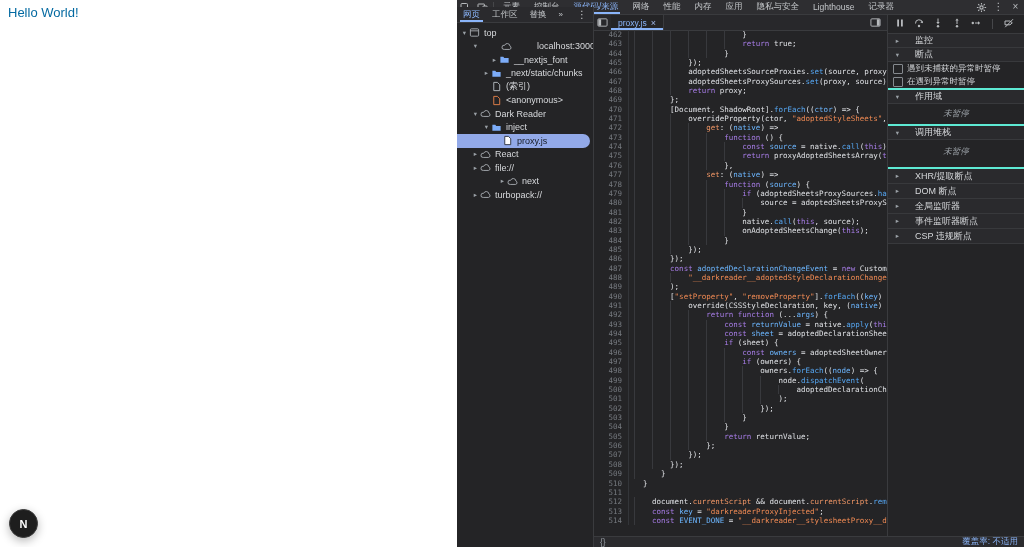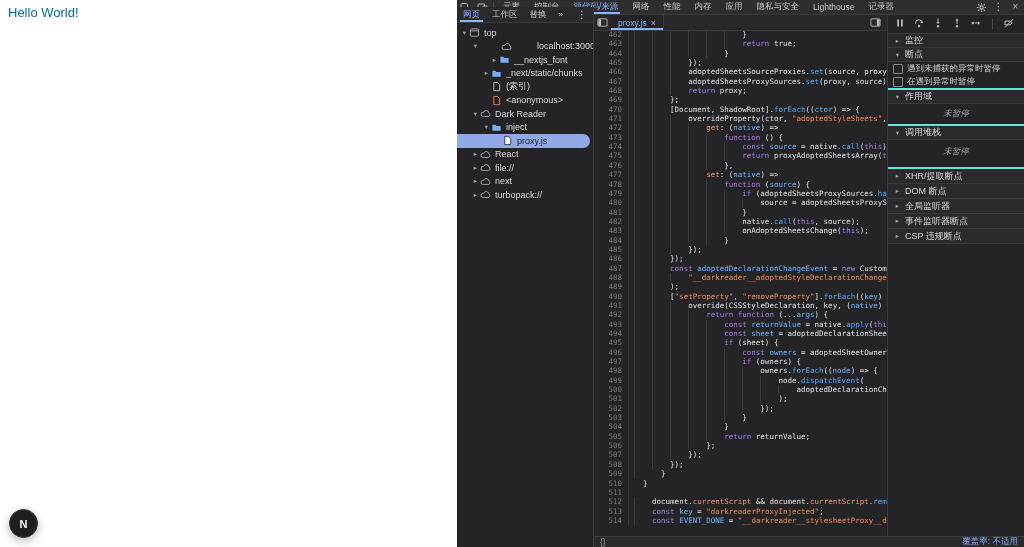--- a/index.html
+++ b/index.html
@@ -53,21 +53,21 @@
   .tok-f{color:#56a8f5}.tok-v{color:#6cb6ff}.tok-p{color:#f29766}
   
   .status-bar{position:absolute;left:137px;right:0;bottom:0;height:10px;background:#2b2b2e;border-top:1px solid #3a3b3e;
               display:flex;align-items:center;padding:0 6px;color:#9aa0a6;font-size:8.5px;}
   .coverage{margin-left:auto;color:#8ab4f8;}
   
   .debug-panel{position:absolute;right:0;top:15px;width:136px;bottom:11px;background:#242426;border-left:1px solid #3a3b3e;
                font-size:9px;color:#d5d7da;overflow:hidden;}
   .debug-toolbar{height:18px;border-bottom:1px solid #3a3b3e;display:flex;align-items:center;gap:9px;padding:0 7px;}
   .debug-toolbar svg{width:10px;height:10px;}
-  .dbg-section{height:13px;display:flex;align-items:center;gap:3px;padding:0 5px;background:#2a2a2d;
+  .dbg-section{height:13px;display:flex;align-items:center;gap:13px;padding:0 5px;background:#2a2a2d;
                border-bottom:1px solid #38393c;white-space:nowrap;}
   .dbg-body{background:#242426;border-bottom:2px solid #5eead4;}
   .chk-row{height:13px;display:flex;align-items:center;padding:0 5px;font-size:8.5px;color:#cfd1d4;white-space:nowrap;}
   .cb{width:8px;height:8px;flex:0 0 8px;border:1px solid #85898e;border-radius:1px;margin-right:4px;background:transparent;}
   .empty-msg{text-align:center;font-style:italic;color:#9aa0a6;font-size:8.5px;padding:4px 0;}
   .empty-msg.tall{padding:6px 0 9px;}
 </style>
 </head>
 <body>
 
@@ -224,21 +224,21 @@
           </div>
           <div class="tree-row" style="padding-left: 14px;">
             <span class="exp">▸</span>
             <span class="t-icon">
               <svg viewBox="0 0 12 12">
                 <path d="M3.6 9.2a2.3 2.3 0 1 1 .4-4.5 3 3 0 0 1 5.8.9A1.9 1.9 0 0 1 9.4 9.2z" fill="none" stroke="#a9adb2"></path>
               </svg>
             </span>
             <span>file://</span>
           </div>
-          <div class="tree-row" style="padding-left: 14px;">
+          <div class="tree-row" style="padding-left: 14px; margin-left: 27px;">
             <span class="exp">▸</span>
             <span class="t-icon">
               <svg viewBox="0 0 12 12">
                 <path d="M3.6 9.2a2.3 2.3 0 1 1 .4-4.5 3 3 0 0 1 5.8.9A1.9 1.9 0 0 1 9.4 9.2z" fill="none" stroke="#a9adb2"></path>
               </svg>
             </span>
             <span>next</span>
           </div>
           <div class="tree-row" style="padding-left: 14px;">
             <span class="exp">▸</span>

